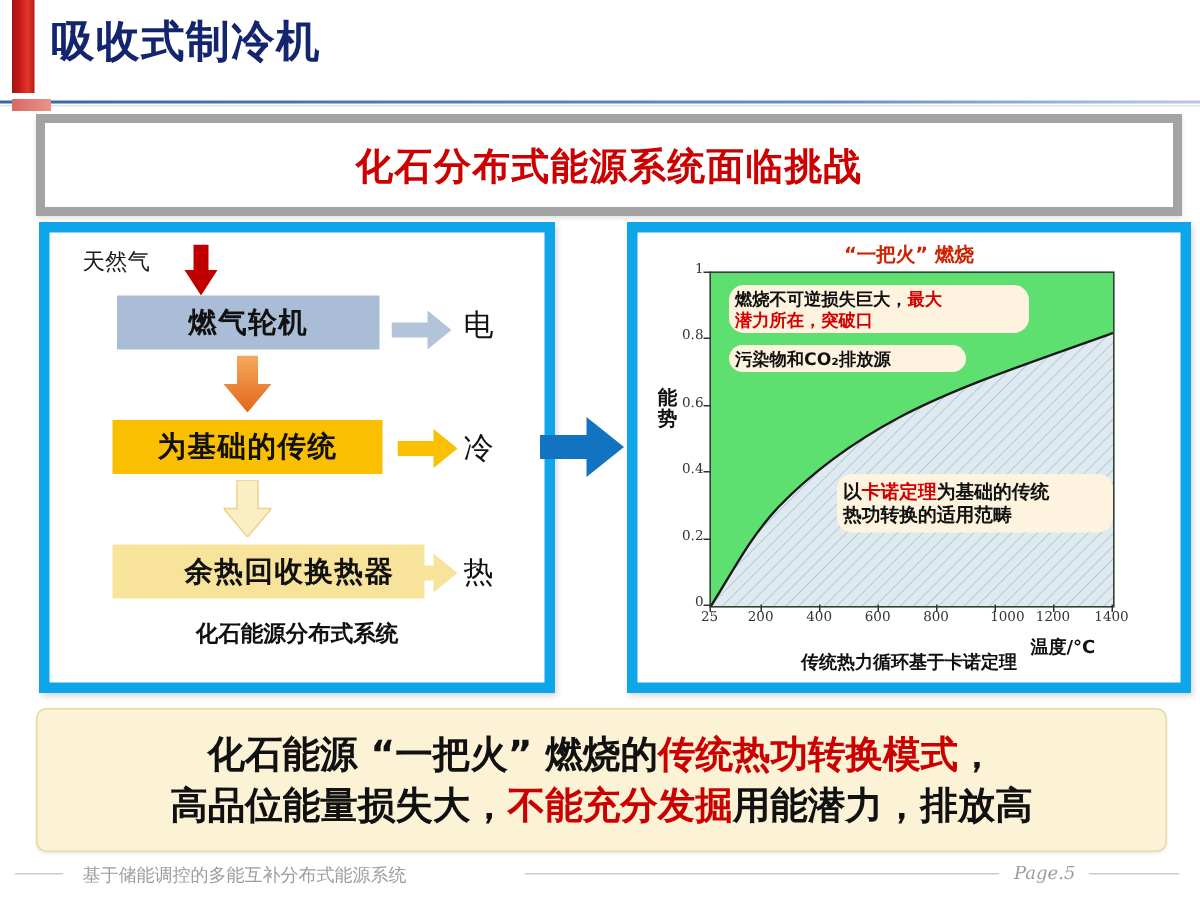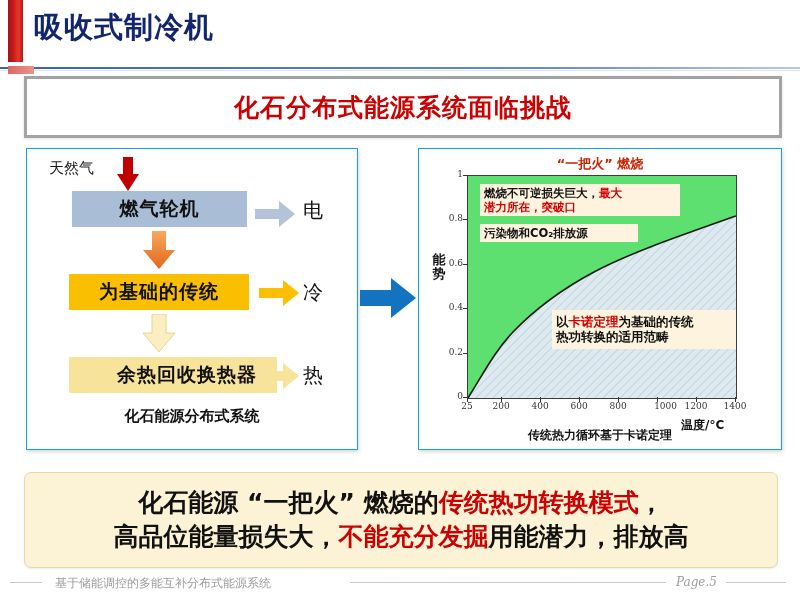--- a/index.html
+++ b/index.html
@@ -17,28 +17,28 @@
     font-family:"DejaVu Sans","Liberation Sans",sans-serif;
     font-size:29px;font-weight:bold;color:#12256e;letter-spacing:1px;
     text-shadow:0 1px 0 #ffffff;}
   #header-rule{position:absolute;left:0;top:67px;width:800px;height:2px;
     background:linear-gradient(to right,#3c63a8,#6a8ec8 70%,#b9c9e2);}
   #header-rule2{position:absolute;left:0;top:70px;width:800px;height:1px;background:#dde5f0;}
   #header-redsq{position:absolute;left:8px;top:66px;width:26px;height:8px;
     background:linear-gradient(to right,#d86a62,#e8938c);}
   
   #title-card{position:absolute;left:24px;top:76px;width:752px;height:56px;
-    background:#ffffff;border:3px solid #a3a3a3;
+    background:#ffffff;border:6px solid #a3a3a3;
     box-shadow:0 1px 3px rgba(0,0,0,.12);
     display:flex;align-items:center;justify-content:center;}
   #title-card-text{
     font-family:"DejaVu Sans","Liberation Sans",sans-serif;
     font-size:25px;font-weight:bold;color:#cc0000;letter-spacing:1px;}
   
-  .panel{position:absolute;background:#ffffff;border:1px solid #0ea5e9;
+  .panel{position:absolute;background:#ffffff;border:7px solid #0ea5e9;
     box-shadow:1px 2px 4px rgba(0,0,0,.16);}
   #left-panel{left:26px;top:148px;width:330px;height:300px;}
   #right-panel{left:418px;top:148px;width:362px;height:300px;}
   
   #gas-label{position:absolute;left:22px;top:10px;font-size:15px;color:#1a1a1a;
     font-family:"DejaVu Sans","Liberation Sans",sans-serif;font-weight:500;}
   #red-arrow{position:absolute;left:90px;top:8px;width:22px;height:34px;}
   .proc-box{position:absolute;display:flex;align-items:center;justify-content:center;
     font-family:"DejaVu Sans","Liberation Sans",sans-serif;
     font-weight:bold;color:#111111;font-size:19px;letter-spacing:1px;}
@@ -75,21 +75,21 @@
   .xtick{position:absolute;top:0;width:40px;text-align:center;
     font-family:"DejaVu Serif","Liberation Serif",serif;font-size:9px;color:#333;}
   #xlabel{position:absolute;left:262px;top:268px;
     font-family:"DejaVu Sans","Liberation Sans",sans-serif;
     font-size:12px;font-weight:bold;color:#111;}
   #chart-caption{position:absolute;left:0;top:278px;width:362px;text-align:center;
     font-family:"DejaVu Sans","Liberation Sans",sans-serif;
     font-size:12px;font-weight:bold;color:#111;}
   .anno{position:absolute;background:#fdf3de;
     font-family:"DejaVu Sans","Liberation Sans",sans-serif;
-    font-weight:bold;color:#111;line-height:1.22;}
+    font-weight:bold;color:#111;line-height:1.22;border-radius:10px;}
   #anno-1{left:12px;top:8px;width:192px;font-size:11.5px;padding:2px 4px;}
   #anno-2{left:12px;top:48px;width:150px;font-size:11.5px;padding:2px 4px;}
   #anno-3{left:84px;top:134px;width:176px;font-size:12.5px;padding:4px 4px;text-align:left;}
   .red{color:#d40000;}
   
   #blue-arrow{position:absolute;left:360px;top:278px;width:56px;height:40px;}
   
   #bottom-box{position:absolute;left:24px;top:472px;width:752px;height:94px;
     background:#fcf3d6;border:1px solid #e6d9a8;border-radius:7px;
     box-shadow:0 1px 2px rgba(0,0,0,.08);

